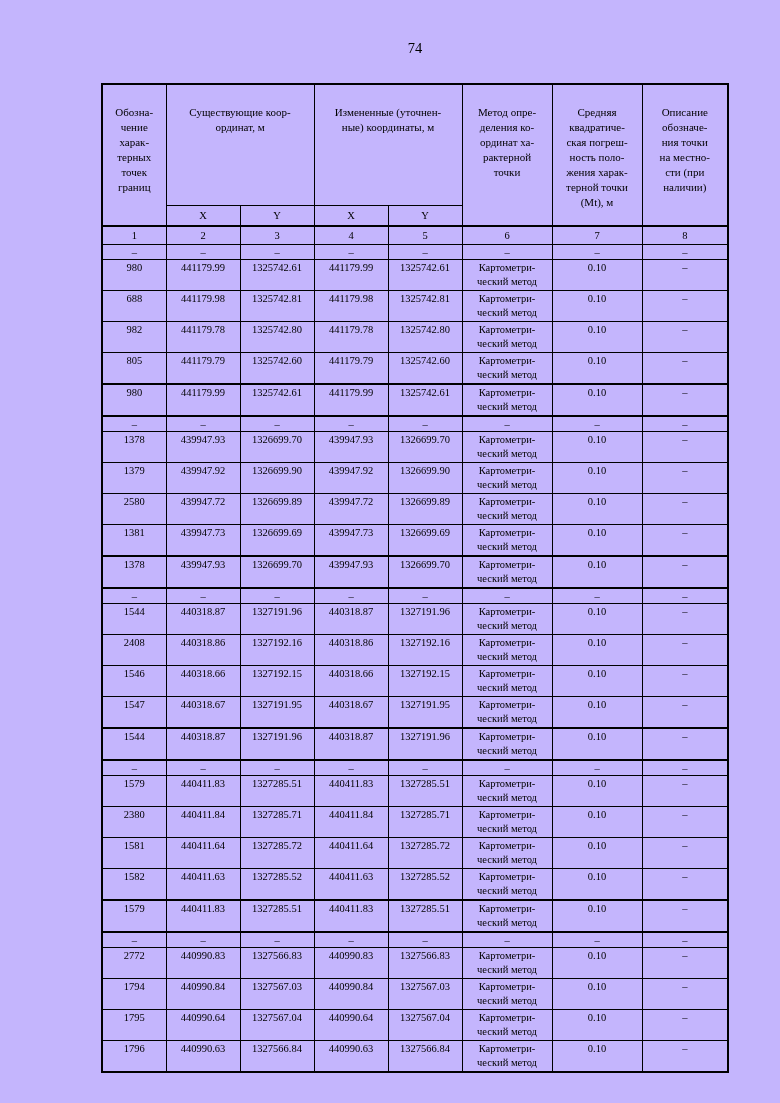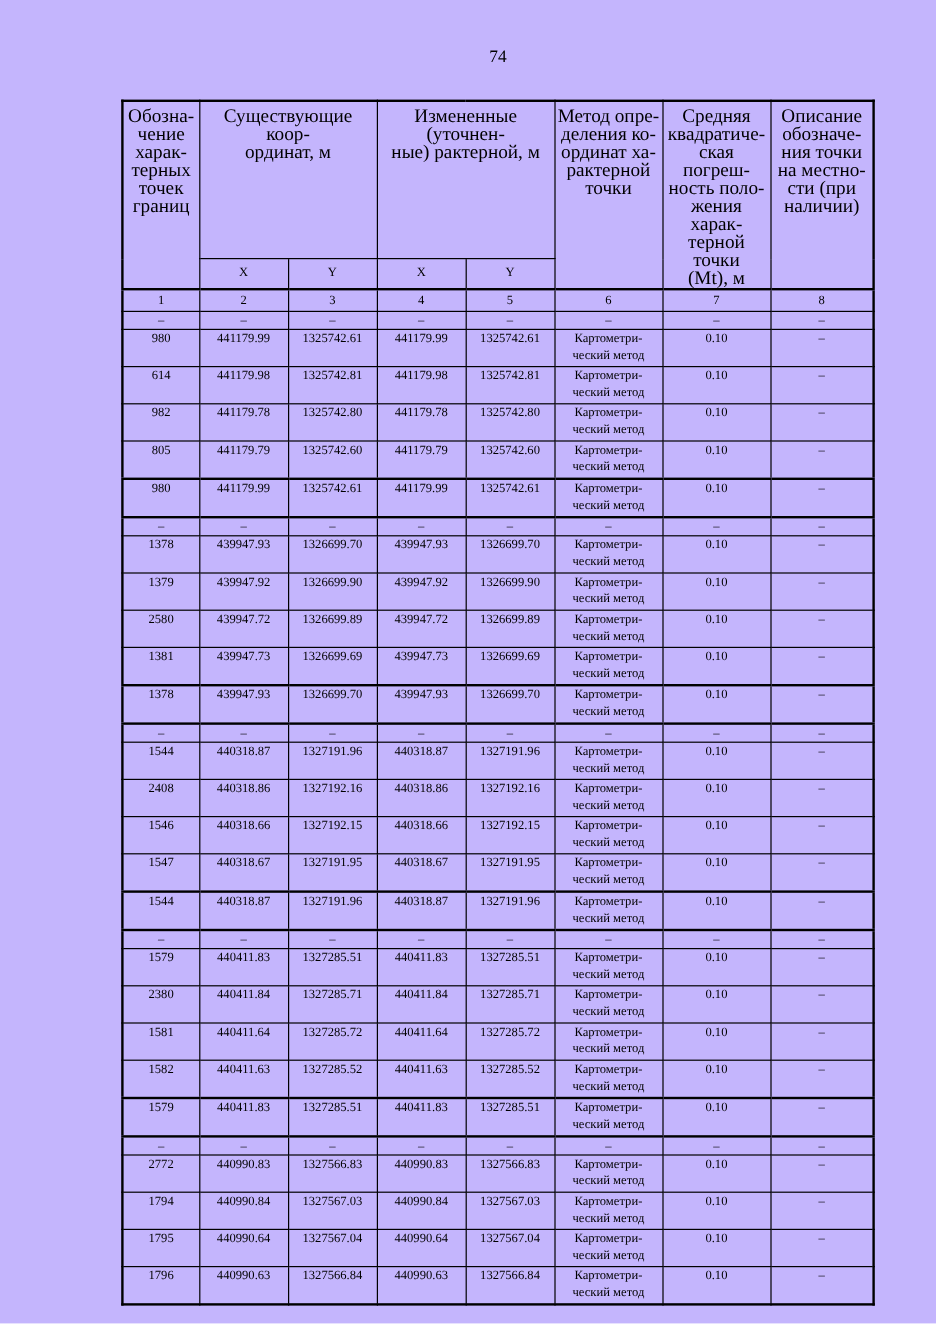--- a/index.html
+++ b/index.html
@@ -38,23 +38,23 @@
     border: 1px solid #000;
     font-weight: normal;
     text-align: center;
     white-space: pre-line;
     padding: 0 2px;
     overflow: hidden;
   }
   
   tr.h-main th {
     vertical-align: top;
-    font-size: 16px;
+    font-size: 11px;
     line-height: 15px;
-    padding-top: 5px;
+    padding-top: 20px;
     height: 100px;
   }
   tr.h-sub th {
     font-size: 10.5px;
     line-height: 14px;
     height: 19px;
     vertical-align: middle;
   }
   tr.h-num td {
     font-size: 10.5px;
@@ -103,21 +103,21 @@
         <tr class="h-main">
           <th rowspan="2">Обозна-
 чение
 харак-
 терных
 точек
 границ</th>
           <th colspan="2">Существующие коор-
 ординат, м</th>
           <th colspan="2">Измененные (уточнен-
-ные) рактерной, м</th>
+ные) координаты, м</th>
           <th rowspan="2">Метод опре-
 деления ко-
 ординат ха-
 рактерной
 точки</th>
           <th rowspan="2">Средняя
 квадратиче-
 ская погреш-
 ность поло-
 жения харак-
@@ -163,21 +163,21 @@
             <td>441179.99</td>
             <td>1325742.61</td>
             <td>441179.99</td>
             <td>1325742.61</td>
             <td>Картометри-
 ческий метод</td>
             <td>0.10</td>
             <td>–</td>
           </tr>
           <tr class="data">
-            <td>614</td>
+            <td>688</td>
             <td>441179.98</td>
             <td>1325742.81</td>
             <td>441179.98</td>
             <td>1325742.81</td>
             <td>Картометри-
 ческий метод</td>
             <td>0.10</td>
             <td>–</td>
           </tr>
           <tr class="data">

